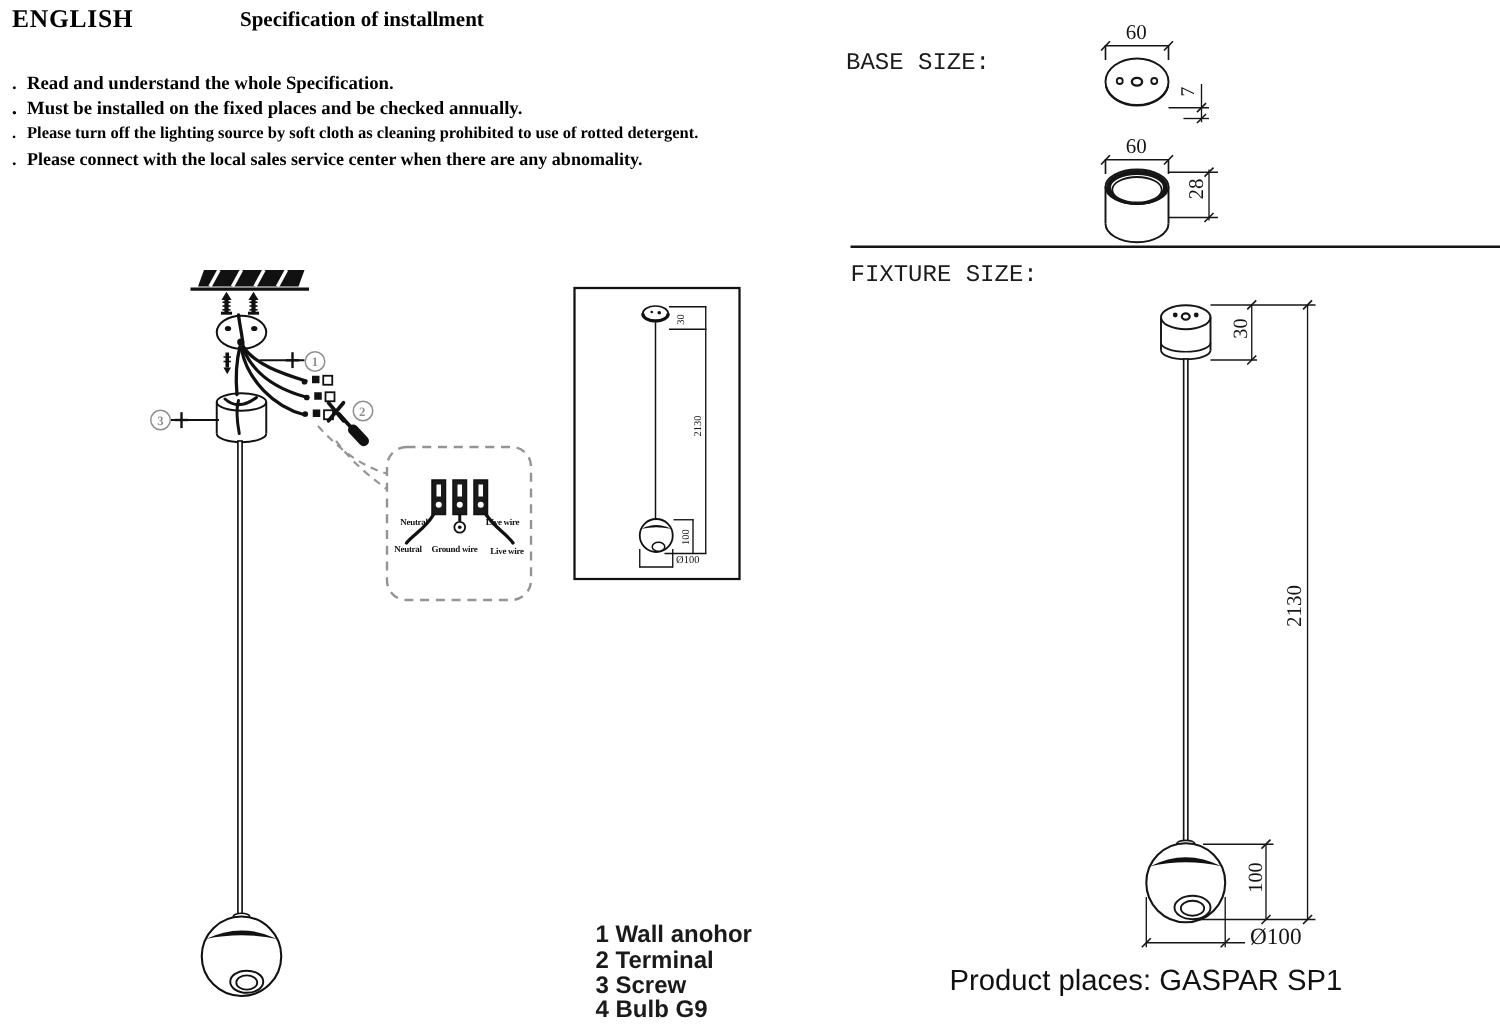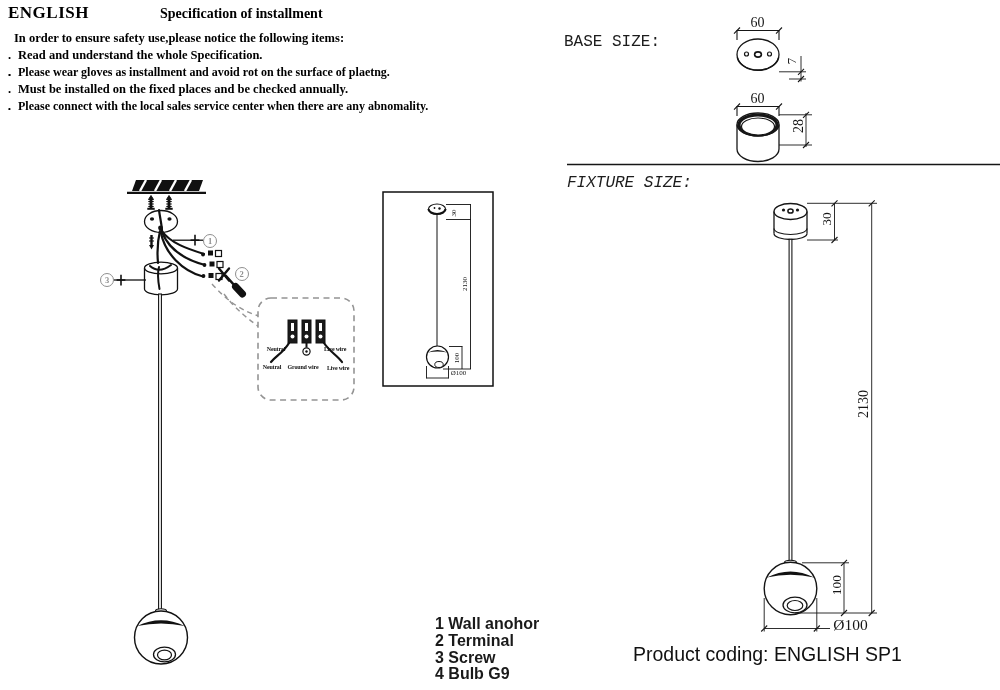--- a/index.html
+++ b/index.html
@@ -23,21 +23,21 @@
   
   .dim{font-family:"Liberation Serif",serif;color:#161616;white-space:nowrap;}
   
   .badge{width:12px;height:12px;border:1.4px solid #8f8f8f;border-radius:50%;background:#fff;
          color:#8f8f8f;font:bold 8.5px "Liberation Serif",serif;display:flex;align-items:center;
          justify-content:center;}
   
   .tlabel{font:bold 6px "Liberation Serif",serif;color:#111;white-space:nowrap;letter-spacing:-.2px;}
   
   .parts{left:397px;top:616px;font-family:"Liberation Sans",sans-serif;font-weight:bold;
-         font-size:16px;color:#1a1a1a;line-height:16.8px;margin-left:38px;}
+         font-size:16px;color:#1a1a1a;line-height:16.8px;}
   
   .product{left:633px;top:643px;font-family:"Liberation Sans",sans-serif;font-size:19.5px;color:#111;}
 </style>
 </head>
 <body>
 
 <div id="page">
 
   <svg id="art" width="1000" height="690" viewBox="0 0 1000 690">
 
@@ -265,27 +265,26 @@
       <line x1="764.2" y1="598" x2="764.2" y2="631.5" stroke-width="0.9"></line>
       <line x1="816.8" y1="598" x2="816.8" y2="631.5" stroke-width="0.9"></line>
       <line x1="764.2" y1="628.5" x2="830" y2="628.5" stroke-width="0.9"></line>
       <line x1="761.2" y1="631.5" x2="767.2" y2="625.5" stroke-width="1.1"></line>
       <line x1="813.8" y1="631.5" x2="819.8" y2="625.5" stroke-width="1.1"></line>
     </g>
   </svg>
 
   <div class="abs lang">ENGLISH</div>
   <div class="abs spec-title">Specification of installment</div>
-  <div class="abs intro">In order to ensure safety use,please notice the following items:</div>
   <div class="abs bullets">
     <div class="bl"><span class="dot">.</span><span>Read and understand the whole Specification.</span></div>
     <div class="bl"><span class="dot">.</span></div>
-    <div class="bl med"><span class="dot">.</span><span>Please wear gloves as installment and avoid rot on the surface of plaetng.</span></div>
+    <div class="bl med"><span class="dot">.</span></div>
     <div class="bl"><span class="dot">.</span><span>Must be installed on the fixed places and be checked annually.</span></div>
-    <div class="bl small"><span class="dot">.</span></div>
+    <div class="bl small"><span class="dot">.</span><span>Please turn off the lighting source by soft cloth as cleaning prohibited to use of rotted detergent.</span></div>
     <div class="bl med"><span class="dot">.</span><span>Please connect with the local sales service center when there are any abnomality.</span></div>
   </div>
 
   <div class="abs ctr badge" style="left:210px;top:240.5px;">1</div>
   <div class="abs ctr badge" style="left:241.5px;top:274px;">2</div>
   <div class="abs ctr badge" style="left:107px;top:280px;">3</div>
 
   <div class="abs ctr tlabel" style="left:276px;top:349px;">Neutral</div>
   <div class="abs ctr tlabel" style="left:335px;top:349px;">Live wire</div>
   <div class="abs ctr tlabel" style="left:272px;top:367px;">Neutral</div>
@@ -298,27 +297,27 @@
   <div class="abs ctr dim" style="left:458.5px;top:373px;font-size:7px;">Ø100</div>
 
   <div class="abs parts">
     <div>1 Wall anohor</div>
     <div>2 Terminal</div>
     <div>3 Screw</div>
     <div>4 Bulb G9</div>
   </div>
 
   <div class="abs cadh" style="left:564px;top:8px;margin-top:25px;">BASE SIZE:</div>
-  <div class="abs cadh" style="left:567px;top:174px;font-style:italic;">FIXTURE SIZE:</div>
+  <div class="abs cadh" style="left:567px;top:174px;">FIXTURE SIZE:</div>
 
   <div class="abs ctr dim" style="left:757.5px;top:22.5px;font-size:14px;">60</div>
   <div class="abs ctrv dim" style="left:792px;top:60.5px;font-size:13px;">7</div>
   <div class="abs ctr dim" style="left:757.5px;top:98.5px;font-size:14px;">60</div>
   <div class="abs ctrv dim" style="left:799px;top:126px;font-size:14px;">28</div>
 
   <div class="abs ctrv dim" style="left:827px;top:219px;font-size:13.5px;">30</div>
   <div class="abs ctrv dim" style="left:863.5px;top:404px;font-size:14px;">2130</div>
   <div class="abs ctrv dim" style="left:837px;top:585px;font-size:13.5px;">100</div>
   <div class="abs ctr dim" style="left:850.5px;top:625px;font-size:15.5px;">Ø100</div>
 
-  <div class="abs product">Product coding: ENGLISH SP1</div>
+  <div class="abs product">Product places: GASPAR SP1</div>
 
 </div>
 
 </body></html>

